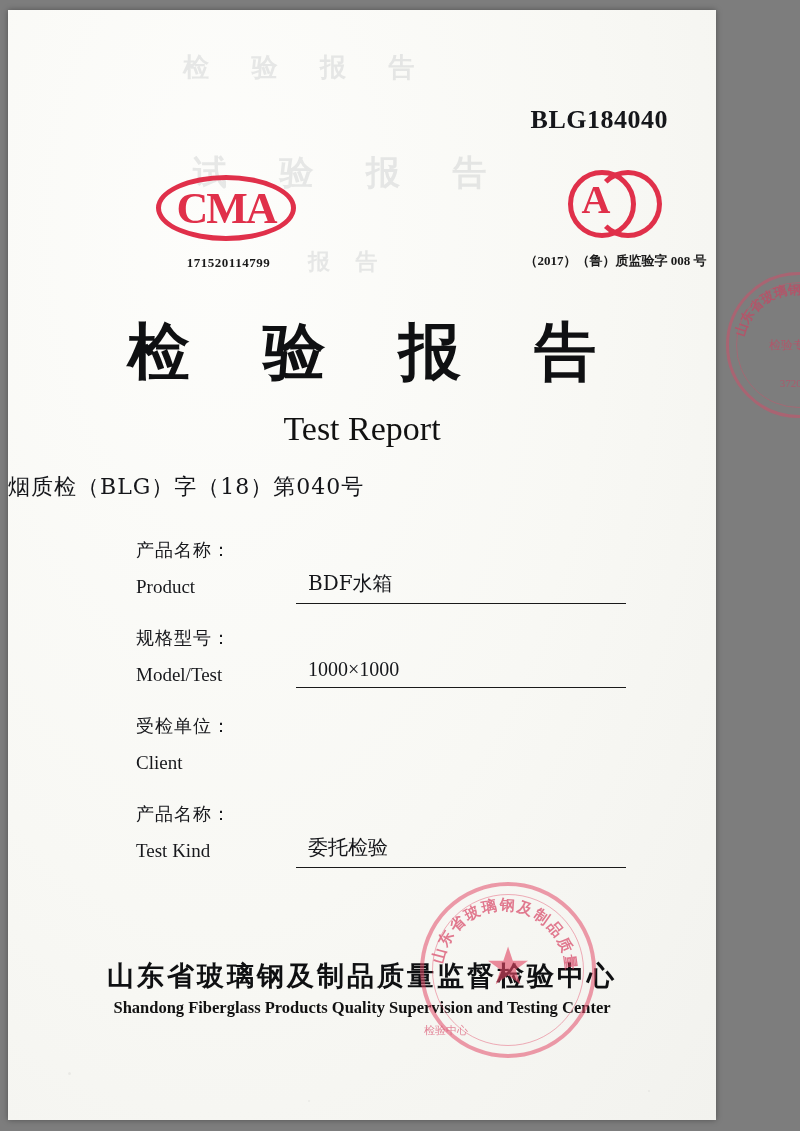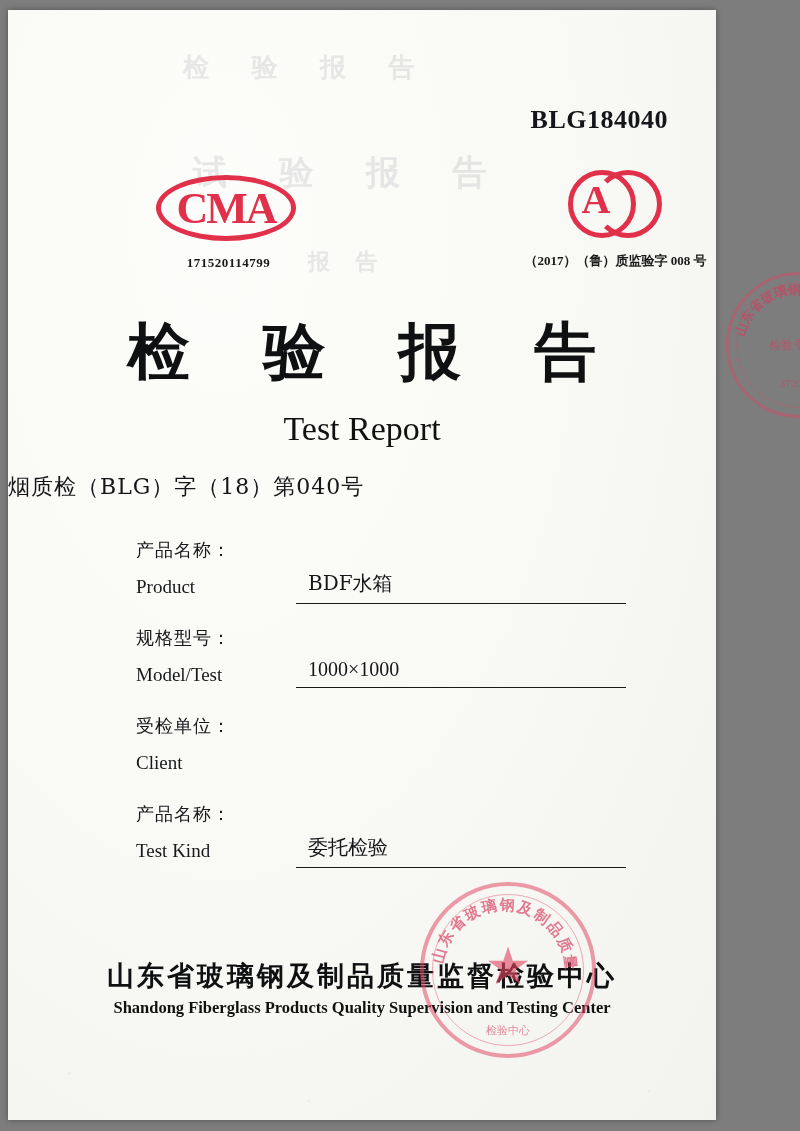--- a/index.html
+++ b/index.html
@@ -257,21 +257,20 @@
     fill: rgba(214,58,92,0.78);
     font-size: 15px;
     font-weight: bold;
     font-family: "DejaVu Serif", serif;
     letter-spacing: 2px;
   }
   #stamp-main .bottom-text {
     position: absolute;
     left: 0; right: 0;
     bottom: 16px;
-    text-align: center;
     font-size: 11px;
     color: rgba(214,58,92,0.7);
     font-family: "DejaVu Serif", serif;
   }
 
   
   #stamp-edge {
     position: absolute;
     left: 718px;
     top: 262px;

